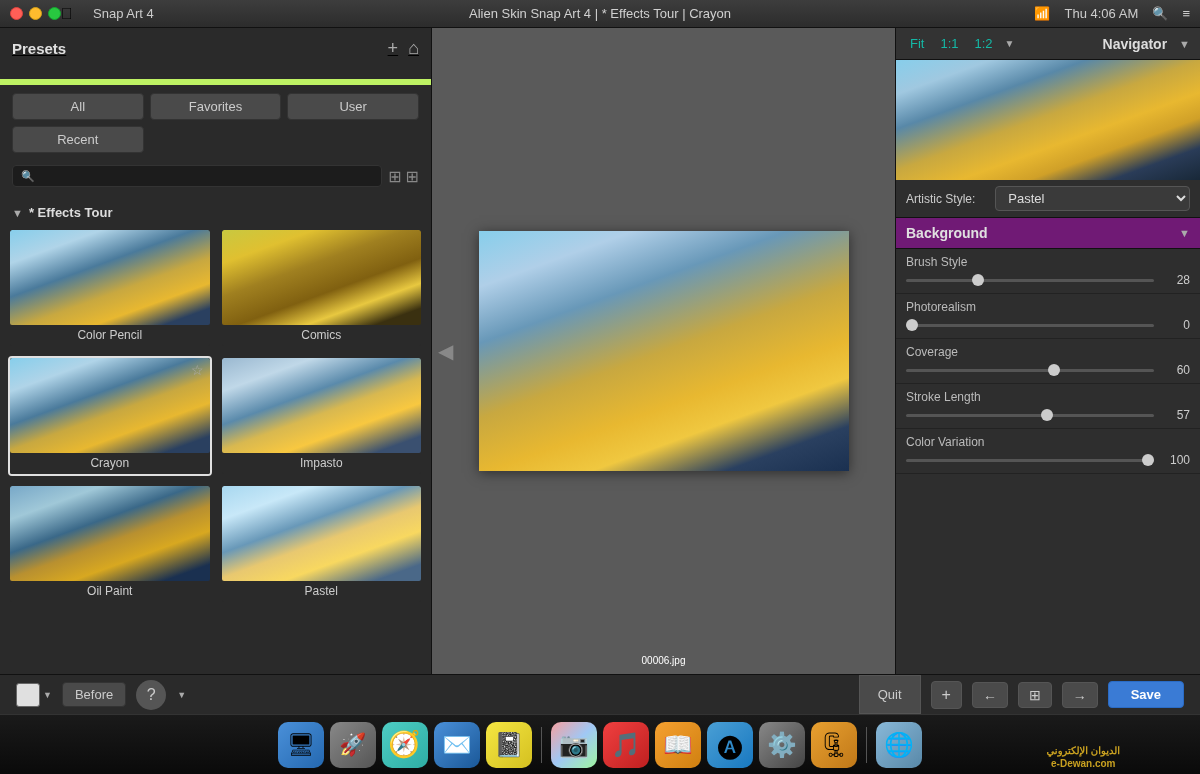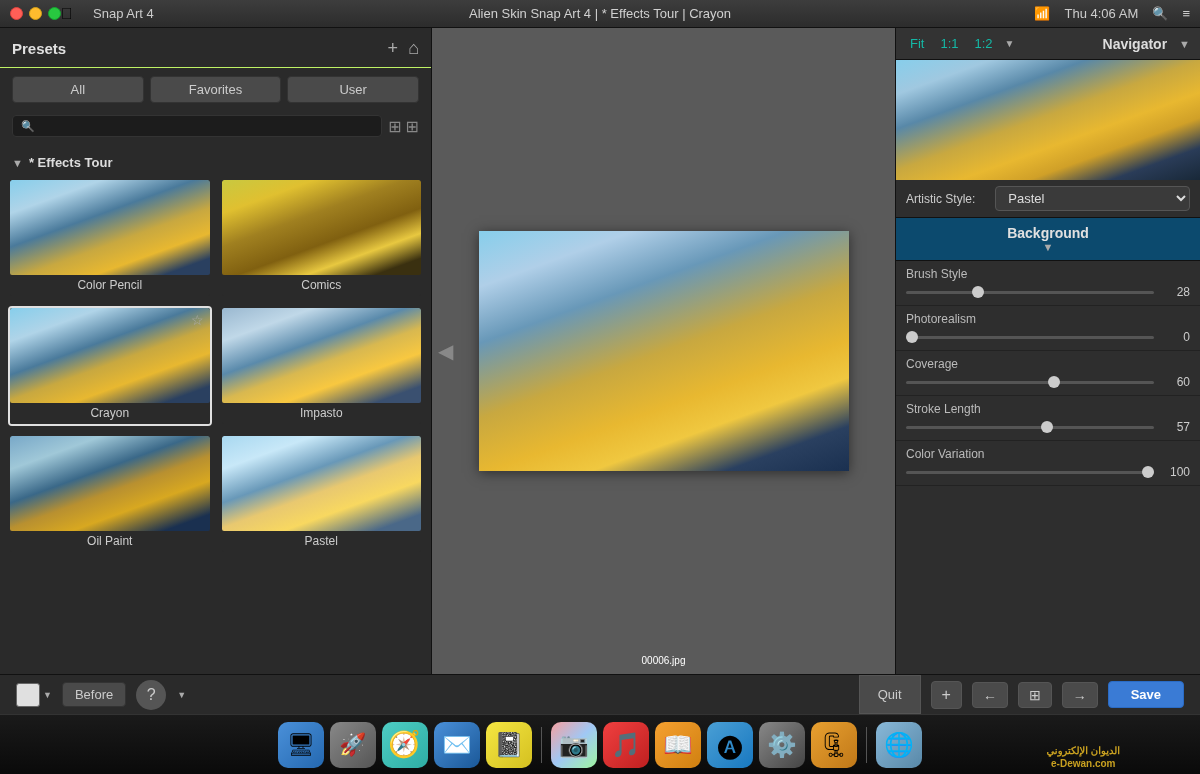--- a/index.html
+++ b/index.html
@@ -43,25 +43,26 @@
     
     .sidebar {
       width: 432px;
       background: #2a2a2a;
       display: flex;
       flex-direction: column;
       border-right: 1px solid #111;
       flex-shrink: 0;
     }
     .sidebar-header {
-      padding: 10px 12px 8px;
+      padding: 10px 12px 20px;
       display: flex;
       align-items: center;
       justify-content: space-between;
-      border-bottom: 1px solid #bef264;
+      border-bottom: 6px solid #bef264;
+      text-decoration: underline;
     }
     .presets-title { color: #e0e0e0; font-size: 15px; font-weight: 600; }
     .sidebar-header-icons { display: flex; gap: 10px; }
     .icon-btn {
       color: #aaa; font-size: 18px; cursor: pointer; background: none; border: none;
     }
     .preset-buttons {
       display: grid; grid-template-columns: 1fr 1fr 1fr; gap: 6px; padding: 8px 12px;
     }
     .preset-btn {
@@ -221,23 +222,22 @@
     .params-section {
       flex: 1; overflow-y: auto; padding: 0;
     }
     .params-section::-webkit-scrollbar { width: 5px; }
     .params-section::-webkit-scrollbar-track { background: #2a2a2a; }
     .params-section::-webkit-scrollbar-thumb { background: #555; border-radius: 3px; }
 
     .section-header {
       display: flex; align-items: center; justify-content: space-between;
       padding: 7px 10px;
-      background: #0c4a6e;
+      background: #701a75;
       border-bottom: 1px solid #111;
-      flex-direction: column;
     }
     .section-title { color: #e0e0e0; font-size: 14px; font-weight: 600; }
     .section-arrow { color: #aaa; font-size: 11px; }
 
     .param-row {
       padding: 6px 10px;
       border-bottom: 1px solid #222;
     }
     .param-label { color: #bbb; font-size: 12px; margin-bottom: 4px; }
     .param-slider-row { display: flex; align-items: center; gap: 8px; }
@@ -362,20 +362,21 @@
       <div class="sidebar-header-icons">
         <button class="icon-btn">+</button>
         <button class="icon-btn">⌂</button>
       </div>
     </div>
 
     <div class="preset-buttons">
       <button class="preset-btn">All</button>
       <button class="preset-btn">Favorites</button>
       <button class="preset-btn">User</button>
+      <button class="preset-btn">Recent</button>
     </div>
 
     <div class="search-bar">
       <div class="search-input-wrap">
         <span class="search-icon-small">🔍</span>
         <input class="search-input" type="text" placeholder="" style="">
       </div>
       <div class="view-icons">
         <button class="view-icon-btn">⊞</button>
         <button class="view-icon-btn">⊞</button>

